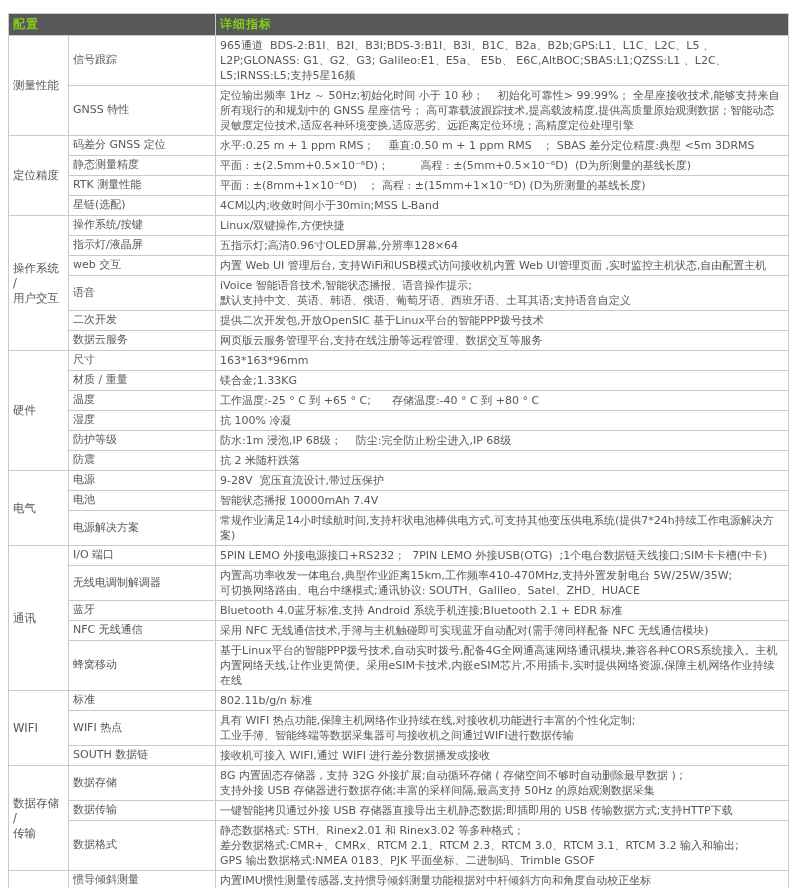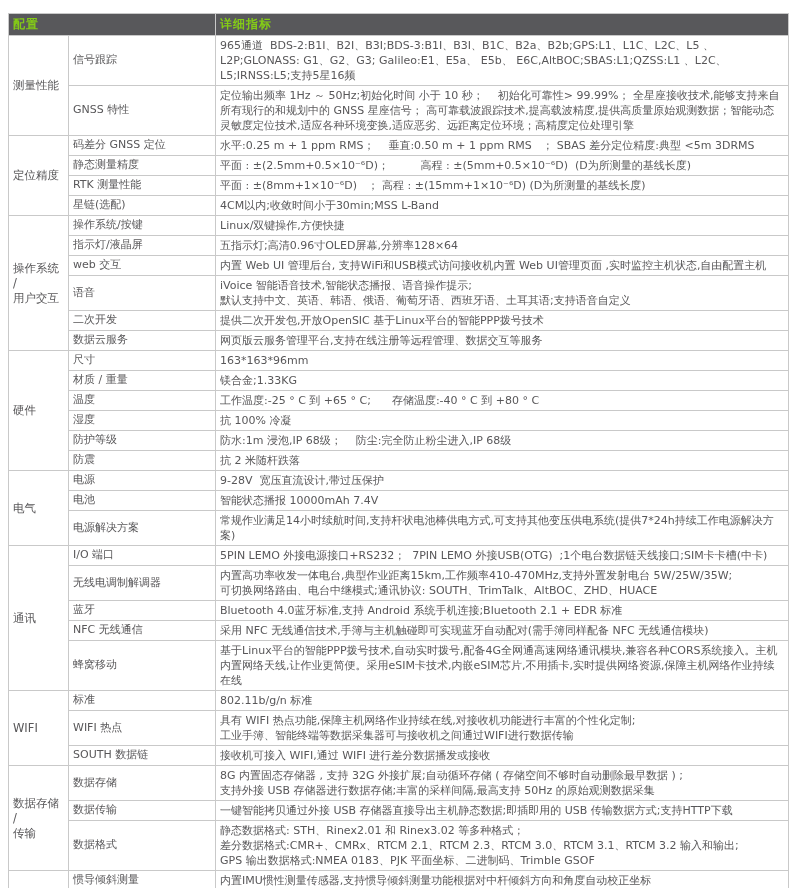--- a/index.html
+++ b/index.html
@@ -139,21 +139,21 @@
     </tr>
 
     <tr>
       <td class="category" rowspan="5">通讯</td>
       <td class="label">I/O 端口</td>
       <td class="value">5PIN LEMO 外接电源接口+RS232；  7PIN LEMO 外接USB(OTG)  ;1个电台数据链天线接口;SIM卡卡槽(中卡)</td>
     </tr>
     <tr>
       <td class="label">无线电调制解调器</td>
       <td class="value">内置高功率收发一体电台,典型作业距离15km,工作频率410-470MHz,支持外置发射电台 5W/25W/35W;
-可切换网络路由、电台中继模式;通讯协议: SOUTH、TrimTalk、AltBOC、ZHD、HUACE</td>
+可切换网络路由、电台中继模式;通讯协议: SOUTH、Galileo、Satel、ZHD、HUACE</td>
     </tr>
     <tr>
       <td class="label">蓝牙</td>
       <td class="value">Bluetooth 4.0蓝牙标准,支持 Android 系统手机连接;Bluetooth 2.1 + EDR 标准</td>
     </tr>
     <tr>
       <td class="label">NFC 无线通信</td>
       <td class="value">采用 NFC 无线通信技术,手簿与主机触碰即可实现蓝牙自动配对(需手簿同样配备 NFC 无线通信模块)</td>
     </tr>
     <tr>

